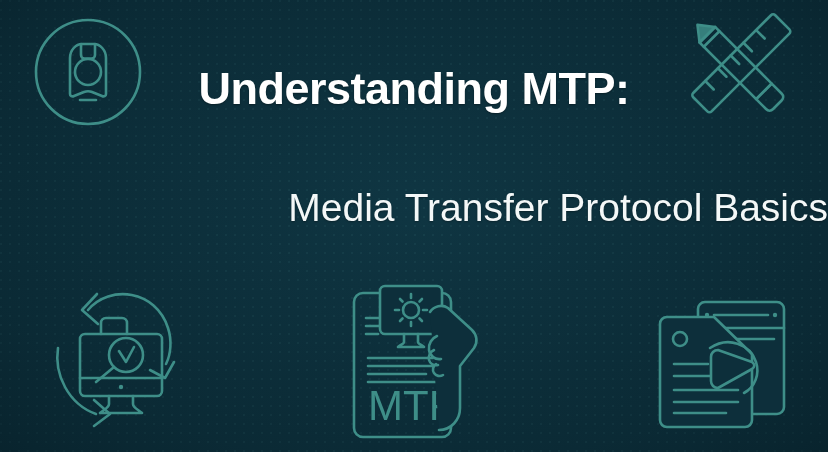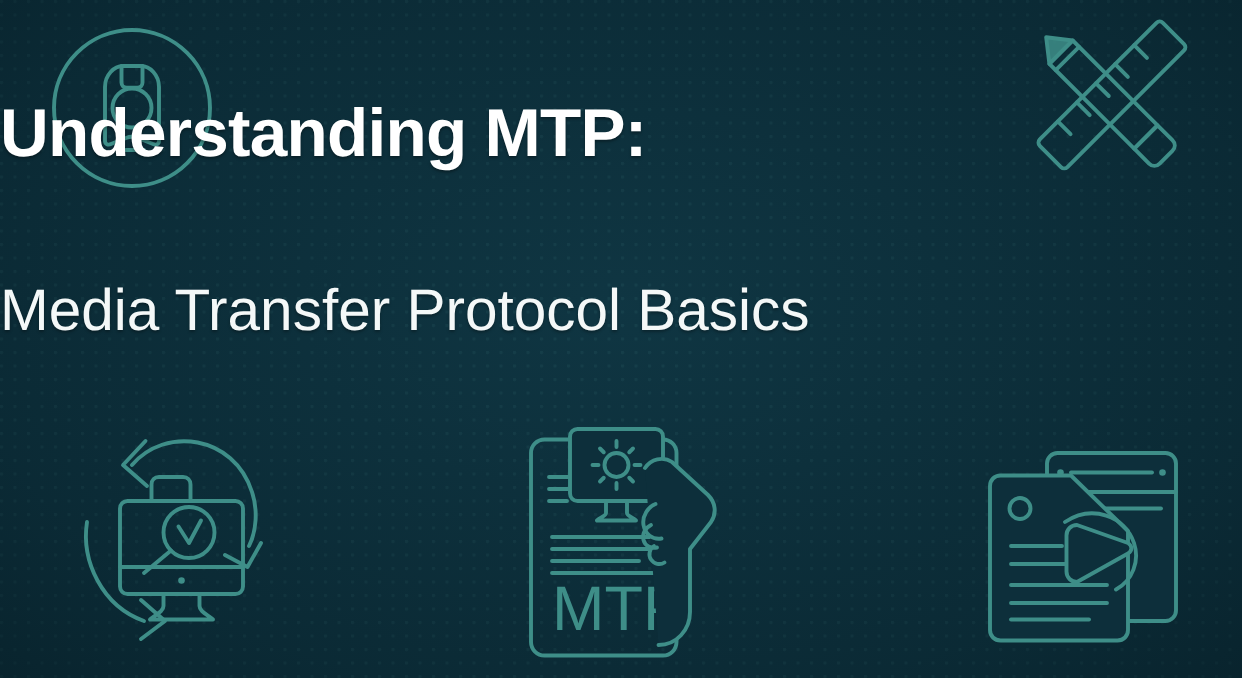--- a/index.html
+++ b/index.html
@@ -31,37 +31,37 @@
     inset: 0;
     z-index: 2;
   }
 
   
   .title-wrap {
     position: absolute;
     left: 0;
     right: 0;
     top: 64px;
-    text-align: left;
+    text-align: center;
   }
   .title {
     display: inline-block;
     color: #ffffff;
     font-size: 45px;
     font-weight: 700;
     letter-spacing: -0.5px;
     line-height: 1.1;
     text-shadow: 0 1px 2px rgba(0,0,0,0.35);
   }
   .subtitle-wrap {
     position: absolute;
     left: 0;
     right: 0;
     top: 186px;
-    text-align: left;
+    text-align: right;
   }
   .subtitle {
     display: inline-block;
     color: #f4f8f8;
     font-size: 39px;
     font-weight: 400;
     letter-spacing: 0px;
     line-height: 1.15;
     text-shadow: 0 1px 2px rgba(0,0,0,0.3);
   }

